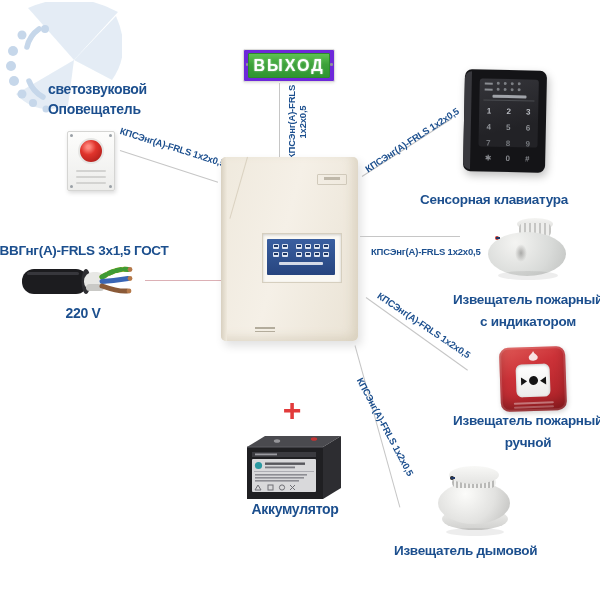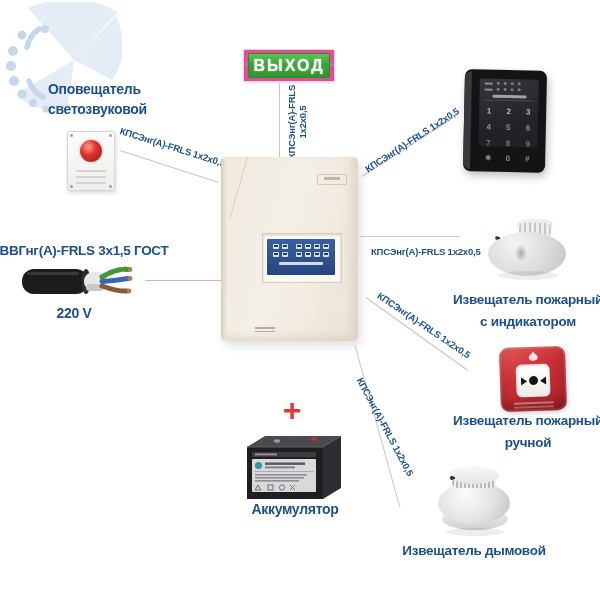--- a/index.html
+++ b/index.html
@@ -18,21 +18,21 @@
 
   
   .siren{position:absolute;left:67px;top:131px;width:46px;height:58px;border:1px solid #d5d5d3;border-radius:2px;
          background:linear-gradient(180deg,#fdfdfc,#ededeb);box-shadow:1px 2px 4px rgba(0,0,0,.15);}
   .siren .screw{position:absolute;width:3px;height:3px;border-radius:50%;background:#9aa0a6;}
   .siren .lens{position:absolute;left:10px;top:6px;width:22px;height:22px;border-radius:50%;border:2px solid #e6e6e4;
          background:radial-gradient(circle at 38% 32%,#ff8a80 8%,#e0342c 38%,#b31f1c 82%);}
   .siren .louver{position:absolute;left:8px;width:30px;height:2px;background:#d3d3d1;border-radius:1px;}
 
   
-  .exit-sign{position:absolute;left:243px;top:49px;width:90px;height:31px;background:#ec4899;border:1px solid #dcdcda;
+  .exit-sign{position:absolute;left:243px;top:49px;width:90px;height:31px;background:#6d28d9;border:1px solid #dcdcda;
          border-radius:2px;box-shadow:0 1px 3px rgba(0,0,0,.12);}
   .exit-sign .dot{position:absolute;top:13px;width:2.5px;height:2.5px;border-radius:50%;background:#8e9399;}
   .exit-face{position:absolute;left:4px;top:3px;right:4px;bottom:3px;border:1px solid #2c8a2e;border-radius:1px;
          background:linear-gradient(180deg,#5ec353 0%,#3da23a 45%,#2f9630 100%);
          display:flex;align-items:center;justify-content:center;
          color:#fff;font-weight:700;font-size:16px;letter-spacing:2px;text-shadow:0 0 2px rgba(255,255,255,.6);}
 
   
   .keypad{position:absolute;left:464px;top:70px;width:82px;height:102px;background:#141417;border-radius:7px;
           transform:rotate(1.2deg);box-shadow:2px 4px 8px rgba(0,0,0,.25);}
@@ -139,22 +139,22 @@
       <circle cx="13" cy="49" r="5"></circle>
         <circle cx="11" cy="64" r="5"></circle>
       <circle cx="14" cy="79" r="5"></circle>
         <circle cx="22" cy="92" r="4.5"></circle>
       <circle cx="33" cy="101" r="4"></circle>
         <circle cx="46" cy="107" r="3.5"></circle>
     </g>
   </svg>
 
   <div class="lbl" style="left:48px;top:79px;width:130px;">
+    <span class="ln">светозвуковой</span>
     <span class="ln">Оповещатель</span>
-    <span class="ln">светозвуковой</span>
   </div>
   <div class="siren">
     <span class="screw" style="left:2px;top:2px;"></span>
     <span class="screw" style="right:2px;top:2px;"></span>
     <span class="screw" style="left:2px;bottom:2px;"></span>
     <span class="screw" style="right:2px;bottom:2px;"></span>
     <span class="lens"></span>
     <span class="louver" style="top:38px;"></span>
     <span class="louver" style="top:44px;"></span>
     <span class="louver" style="top:50px;"></span>
@@ -205,40 +205,41 @@
         <span class="r3">8</span>
         <span class="r3">9</span>
       </div>
     </div>
     <div class="kp-bottom">
       <span>✱</span>
       <span>0</span>
       <span>#</span>
     </div>
   </div>
+  <div class="lbl" style="left:414px;top:190px;width:160px;text-align:center;font-size:13.5px;">Сенсорная клавиатура</div>
 
   <div class="lbl" style="left:-2px;top:241px;width:172px;text-align:center;font-size:13.5px;">ВВГнг(А)-FRLS 3x1,5 ГОСТ</div>
   <svg class="battery" style="left:22px;top:262px;position:absolute;" width="115" height="38" viewBox="0 0 115 38">
     <rect x="0" y="7" width="66" height="25" rx="12" fill="#1c1c1f"></rect>
     <rect x="5" y="10" width="52" height="3" rx="1.5" fill="#3f3f44" opacity=".8"></rect>
     <ellipse cx="64" cy="19.5" rx="4.5" ry="12.5" fill="#2e2e32"></ellipse>
     <rect x="62" y="10" width="22" height="19" rx="9" fill="#e8e8e5"></rect>
     <rect x="64" y="22" width="18" height="7" rx="3.5" fill="#c9c9c6"></rect>
     <g fill="none" stroke-width="5" stroke-linecap="round">
       <path d="M80,15 C90,9 99,6.5 106,7.5" stroke="#c4bb2e"></path>
       <path d="M80,15 C90,9 99,6.5 106,7.5" stroke="#3f9b35" stroke-dasharray="4 4"></path>
       <path d="M80,19.5 C92,19 100,17.5 106,16.5" stroke="#3a66b5"></path>
       <path d="M80,24 C90,27.5 99,29.5 105,29" stroke="#8a5a38"></path>
     </g>
     <circle cx="108" cy="7.5" r="2.4" fill="#b5794a"></circle>
     <circle cx="108" cy="16.5" r="2.4" fill="#b5794a"></circle>
     <circle cx="107" cy="29" r="2.4" fill="#b5794a"></circle>
   </svg>
   <div class="pinkline" style="left:145px;top:280px;width:76px;"></div>
-  <div class="lbl" style="left:24px;top:303px;width:100px;text-align:center;">220 V</div>
+  <div class="lbl" style="left:33px;top:303px;width:100px;text-align:center;">220 V</div>
 
   <div class="panel">
     <div class="panel-edge"></div>
     <div class="panel-crease"></div>
     <div class="panel-logo">
         <i></i>
       </div>
     <div class="panel-frame">
       <div class="panel-blue">
         <div class="led-row">
@@ -332,15 +333,15 @@
   <div class="line" style="left:355px;top:345px;width:168px;transform:rotate(74.5deg);"></div>
   <div class="cbl" style="left:333px;top:417px;width:100px;transform:rotate(62deg);">КПСЭнг(А)-FRLS 1x2x0,5</div>
   <div class="smoke">
     <div class="base"></div>
     <div class="dome"></div>
     <div class="ribs"></div>
     <div class="cap"></div>
     <div class="led"></div>
     <div class="shadow"></div>
   </div>
-  <div class="lbl" style="left:394px;top:541px;width:160px;text-align:center;font-size:13.5px;">Извещатель дымовой</div>
+  <div class="lbl" style="left:394px;top:541px;width:160px;font-size:13.5px;">Извещатель дымовой</div>
 
 </div>
 
 </body></html>

